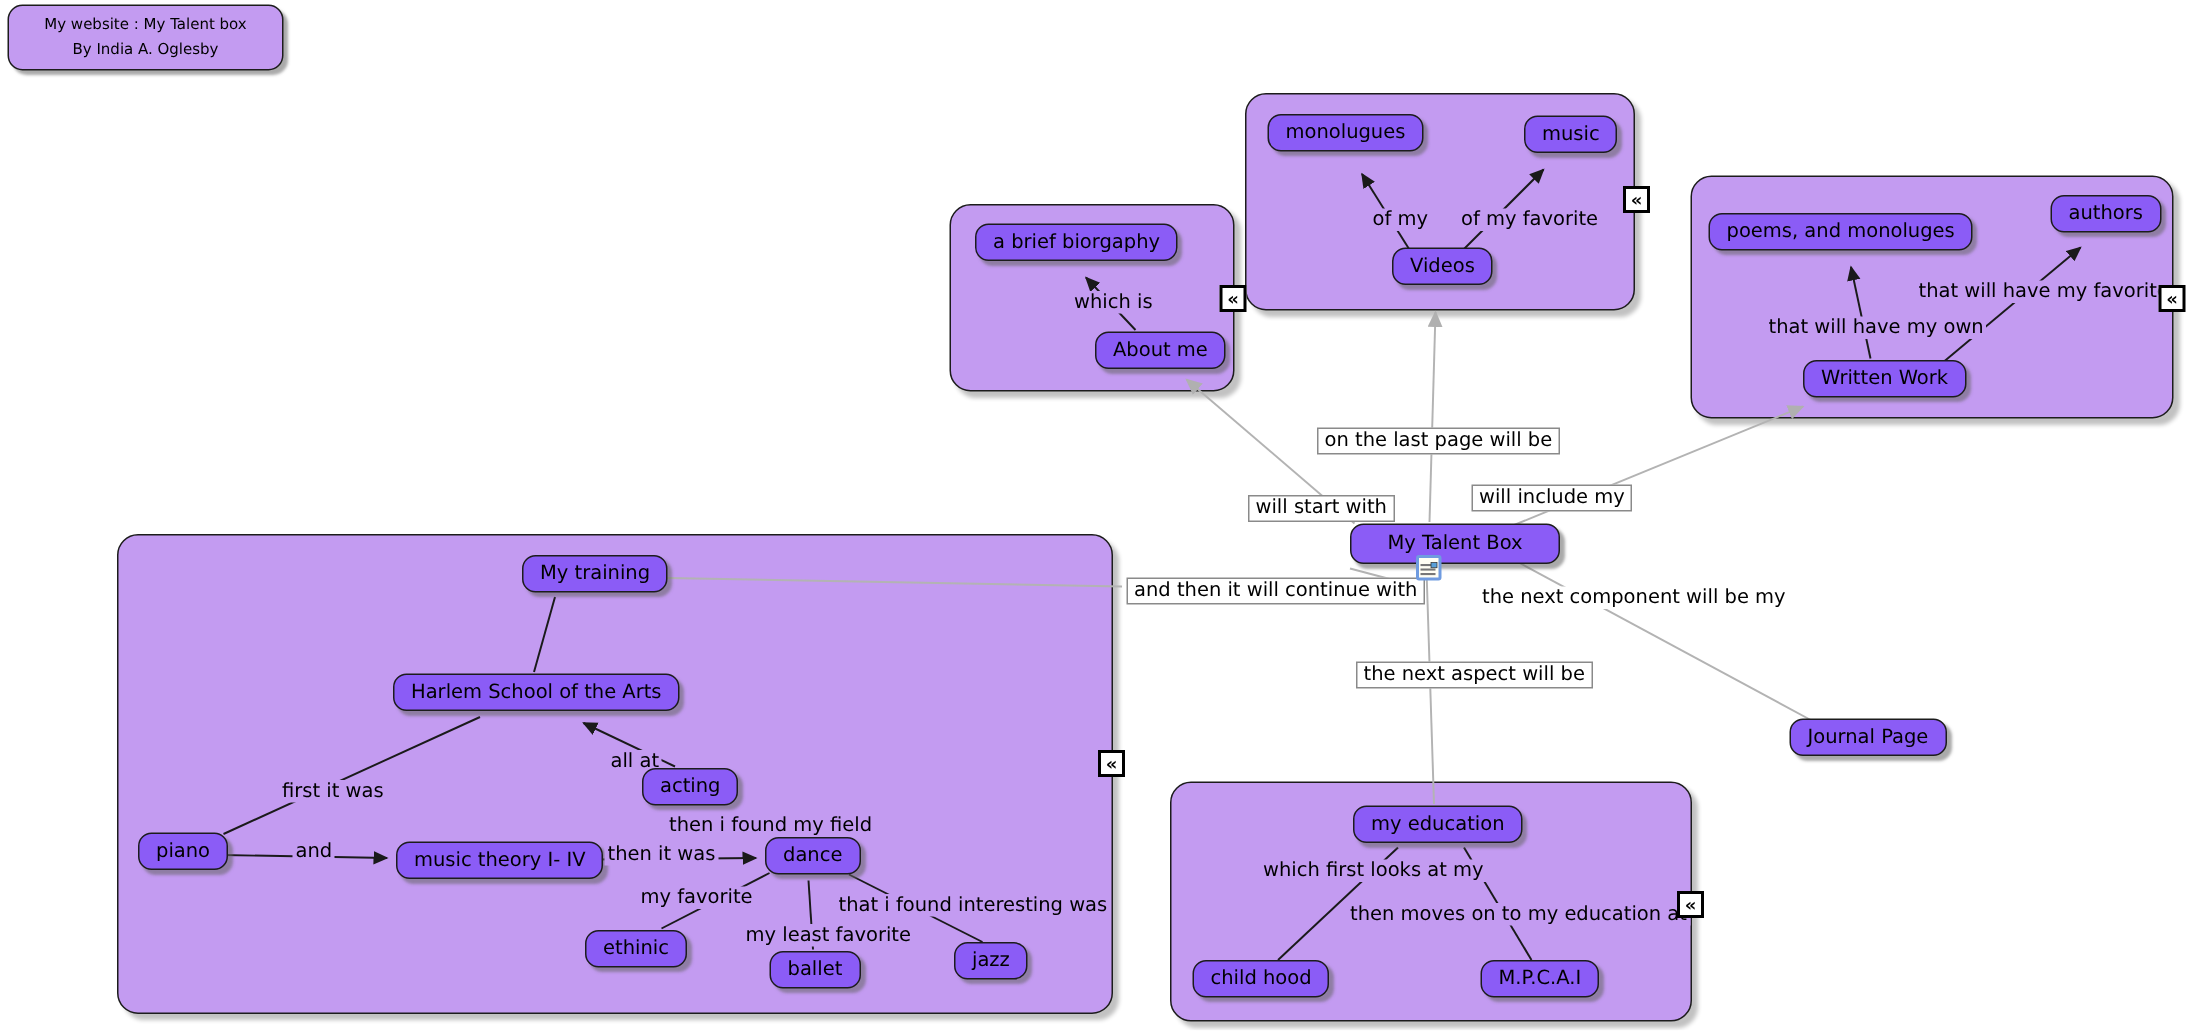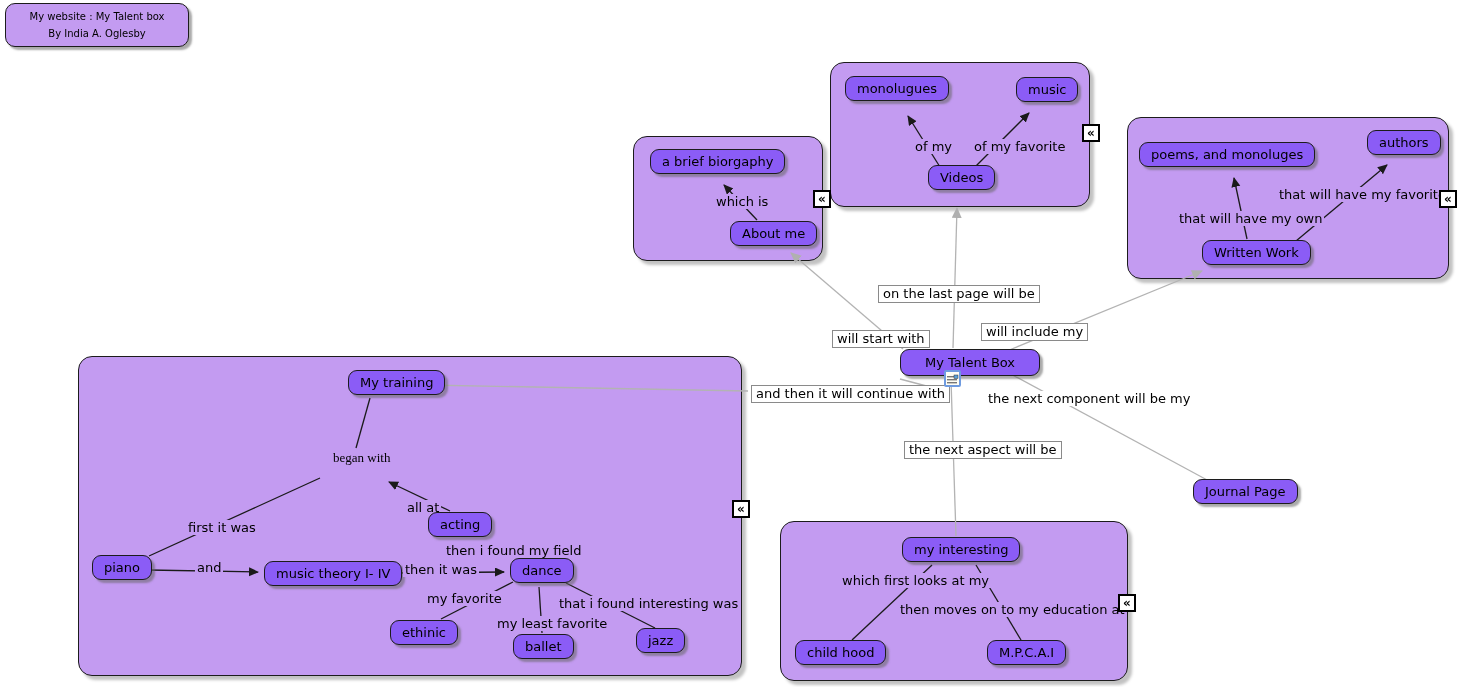--- a/index.html
+++ b/index.html
@@ -114,37 +114,38 @@
 
   <div class="node" style="left:1139px;top:142px;">poems, and monoluges</div>
   <div class="node" style="left:1367px;top:130px;">authors</div>
   <div class="node" style="left:1202px;top:240px;">Written Work</div>
   <div class="plain" style="left:1177px;top:211px;">that will have my own</div>
   <div class="plain" style="left:1277px;top:187px;">that will have my favorite</div>
   <div class="collapse" style="left:1439px;top:190px;">«</div>
 
   <div class="node" style="left:348px;top:370px;">My training</div>
   <div class="plain" style="left:331px;top:450px;font-family:Liberation Serif, serif;">began with</div>
+  <div class="node" style="left:262px;top:449px;">Harlem School of the Arts</div>
   <div class="plain" style="left:186px;top:520px;">first it was</div>
   <div class="plain" style="left:405px;top:500px;">all at</div>
   <div class="node" style="left:428px;top:512px;">acting</div>
   <div class="node" style="left:92px;top:555px;">piano</div>
   <div class="plain" style="left:195px;top:560px;">and</div>
   <div class="node" style="left:264px;top:561px;">music theory I- IV</div>
   <div class="plain" style="left:403px;top:562px;">then it was</div>
   <div class="plain" style="left:444px;top:543px;">then i found my field</div>
   <div class="node" style="left:510px;top:558px;">dance</div>
   <div class="plain" style="left:425px;top:591px;">my favorite</div>
   <div class="node" style="left:390px;top:620px;">ethinic</div>
   <div class="plain" style="left:495px;top:616px;">my least favorite</div>
   <div class="node" style="left:513px;top:634px;">ballet</div>
   <div class="plain" style="left:557px;top:596px;">that i found interesting was</div>
   <div class="node" style="left:636px;top:628px;">jazz</div>
   <div class="collapse" style="left:732px;top:500px;">«</div>
 
-  <div class="node" style="left:902px;top:537px;">my interesting</div>
+  <div class="node" style="left:902px;top:537px;">my education</div>
   <div class="plain" style="left:840px;top:573px;">which first looks at my</div>
   <div class="plain" style="left:898px;top:602px;">then moves on to my education at</div>
   <div class="node" style="left:795px;top:640px;">child hood</div>
   <div class="node" style="left:987px;top:640px;">M.P.C.A.I</div>
   <div class="collapse" style="left:1118px;top:594px;">«</div>
 
 </div>
 
 </body></html>

